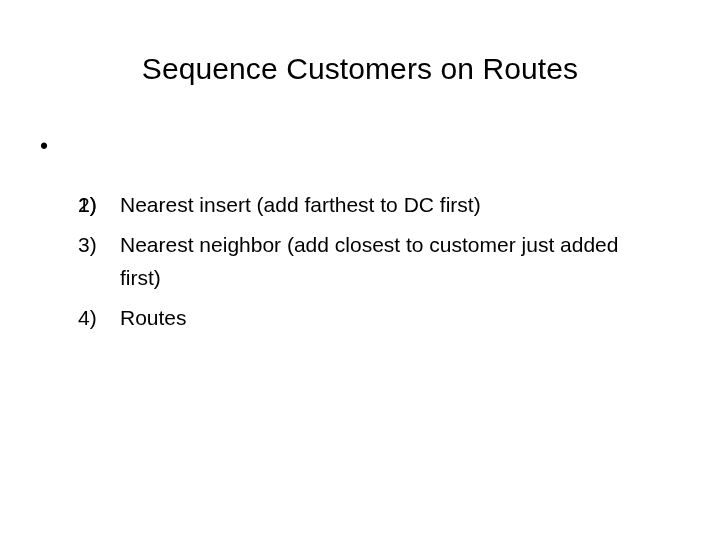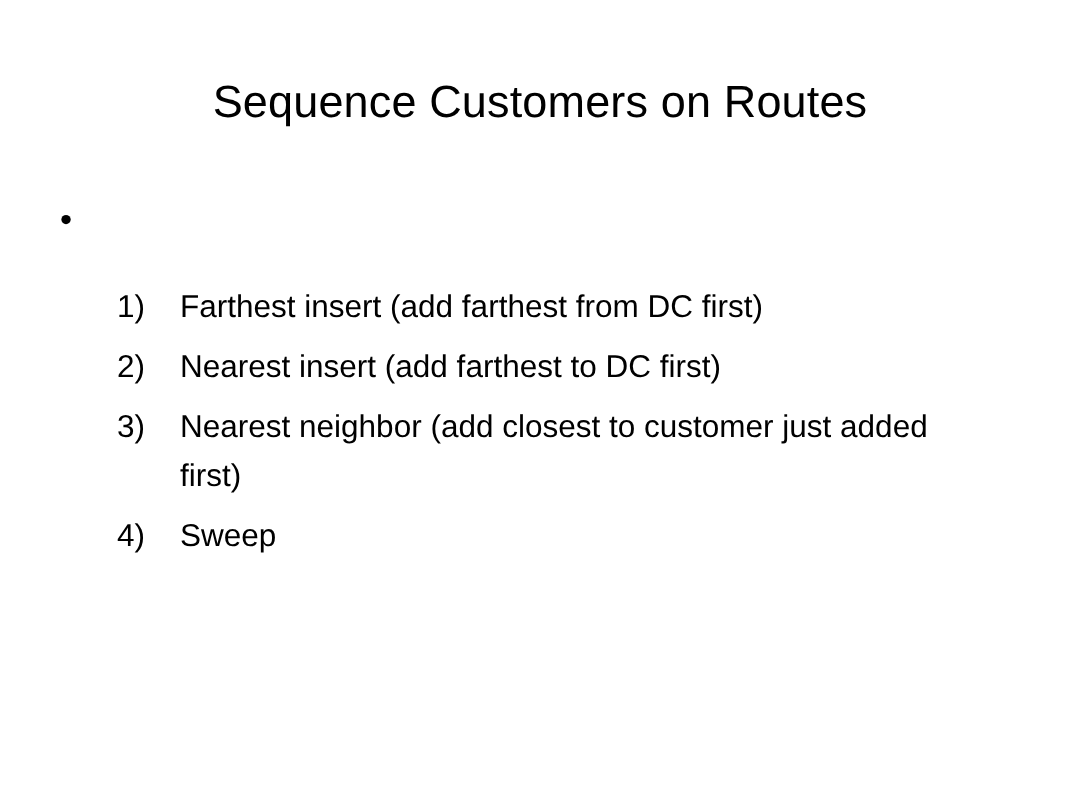--- a/index.html
+++ b/index.html
@@ -108,30 +108,29 @@
 
     <ul class="bullet-list">
       <li class="bullet-item">
         <span class="bullet-marker">•</span>
       </li>
     </ul>
 
     <ol class="num-list">
       <li class="num-item">
         <span class="num-marker">1)</span>
-        <span class="num-text">Farthest insert (add farthest from DC first)</span>
       </li>
       <li class="num-item">
         <span class="num-marker">2)</span>
         <span class="num-text">Nearest insert (add farthest to DC first)</span>
       </li>
       <li class="num-item">
         <span class="num-marker">3)</span>
         <span class="num-text">Nearest neighbor (add closest to customer just added first)</span>
       </li>
       <li class="num-item">
         <span class="num-marker">4)</span>
-        <span class="num-text">Sweep</span>
+        <span class="num-text">Routes</span>
       </li>
     </ol>
 
   </div>
 </div>
 
 </body></html>

